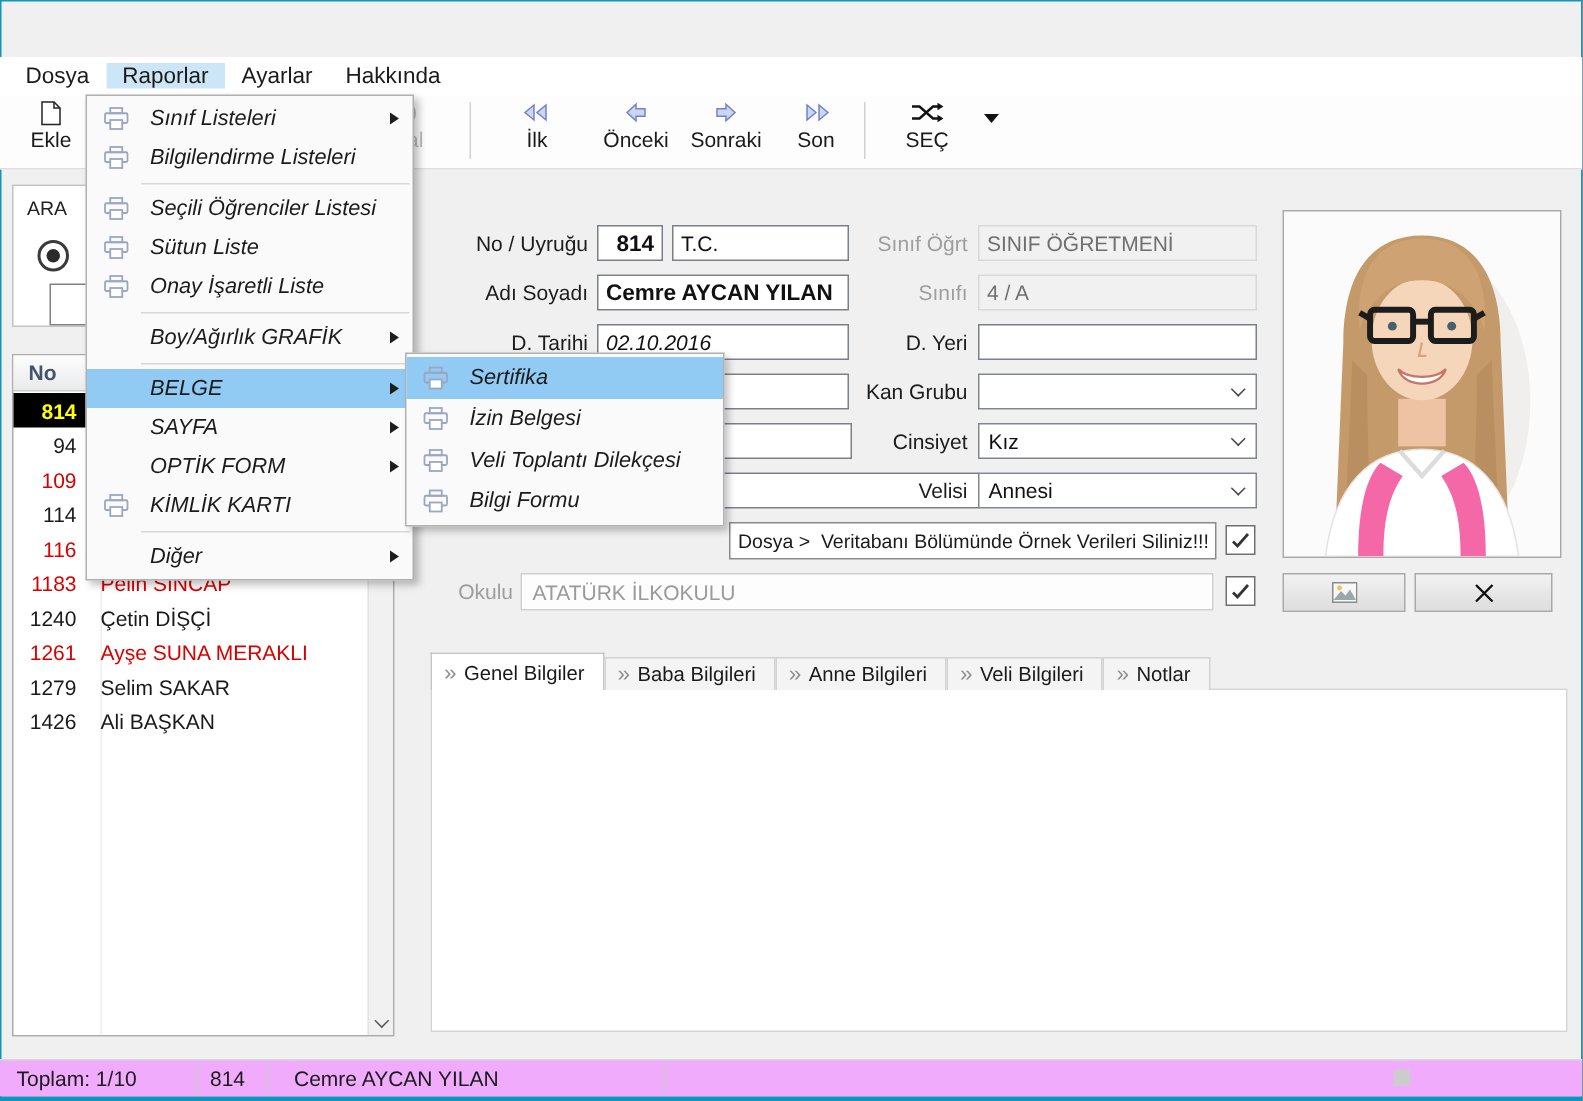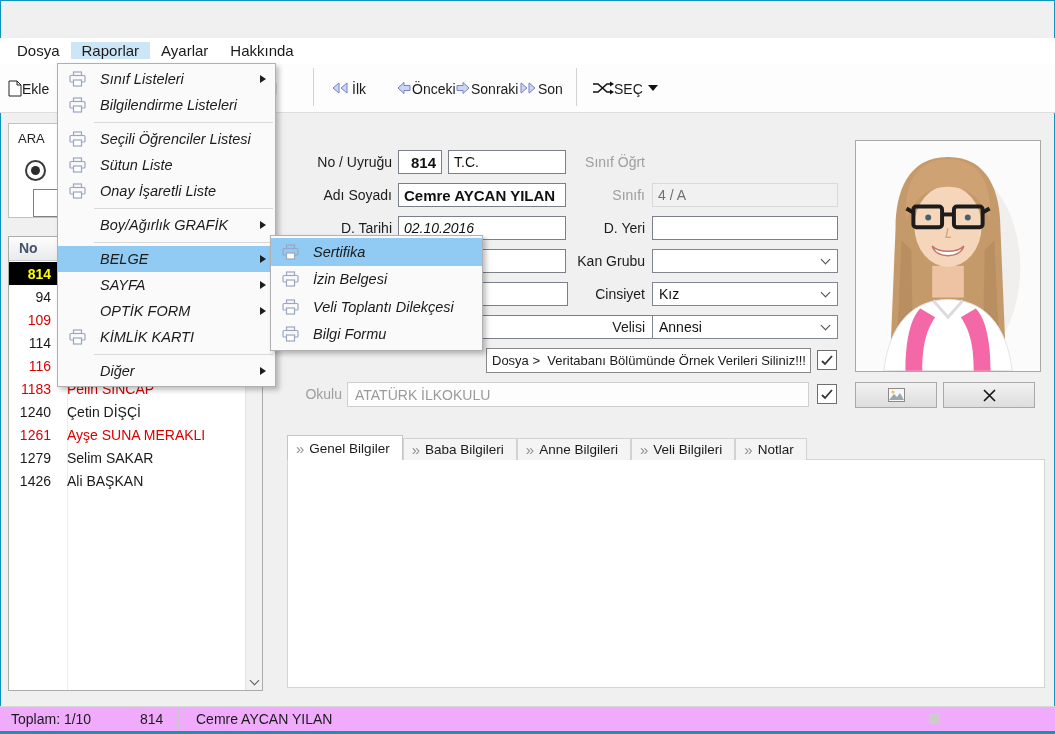--- a/index.html
+++ b/index.html
@@ -17,21 +17,21 @@
   .maxbox{width:11px;height:11px;border:1px solid #fff;}
 
   
   #menubar{left:0;top:38px;width:1055px;height:26px;background:#fff;display:flex;padding-left:6px;}
   .mbitem{padding:0 11px;line-height:26px;font-size:15px;color:#1a1a1a;}
   .mbitem.active{background:var(--menu-hover,#cde6f7);}
 
   
   #toolbar{left:0;top:64px;width:1055px;height:49px;background:#fdfdfd;}
   #toolbar-divider{left:0;top:112px;width:1055px;height:1px;background:#dedede;}
-  .tbtn{position:absolute;top:66px;height:44px;display:flex;flex-direction:row;align-items:center;justify-content:flex-start;}
+  .tbtn{position:absolute;top:66px;height:44px;display:flex;flex-direction:column;align-items:center;justify-content:flex-start;}
   .tbtn .tico{height:18px;display:flex;align-items:center;}
   .tbtn .tlbl{font-size:14px;color:#1a1a1a;margin-top:1px;}
   .tbtn.ghost .tlbl{color:#bdbdbd;}
   .tsep{position:absolute;top:68px;width:1px;height:38px;background:#d2d2d2;}
   .droparrow{width:0;height:0;border-left:5px solid transparent;border-right:5px solid transparent;border-top:6px solid #111;}
 
   
   #ara-box{left:8px;top:123px;width:160px;height:95px;background:#fff;border:1px solid #c2c2c2;}
   #ara-label{left:18px;top:131px;font-size:13px;color:#222;}
   #ara-radio{left:25px;top:160px;width:21px;height:21px;border:2px solid #3a3a3a;border-radius:50%;background:#fff;display:flex;align-items:center;justify-content:center;}
@@ -258,20 +258,21 @@
       <div class="scrollbtn" style="top:436px">
           <span class="chev down"></span>
         </div>
     </div>
   </div>
 
   <span class="flabel" style="left:285px;top:154px;width:107px">No / Uyruğu</span>
   <input class="fld b num" style="left: 398px; top: 150px; width: 44px;" value="814">
   <input class="fld" style="left: 448px; top: 150px; width: 118px;" value="T.C.">
   <span class="flabel gray" style="left:500px;top:154px;width:145px">Sınıf Öğrt</span>
+  <div class="fld ro" style="left:652px;top:150px;width:186px;display:flex;align-items:center">SINIF ÖĞRETMENİ</div>
 
   <span class="flabel" style="left:285px;top:187px;width:107px">Adı Soyadı</span>
   <input class="fld b" style="left: 398px; top: 183px; width: 168px;" value="Cemre AYCAN YILAN">
   <span class="flabel gray" style="left:500px;top:187px;width:145px">Sınıfı</span>
   <div class="fld ro" style="left:652px;top:183px;width:186px;display:flex;align-items:center">4 / A</div>
 
   <span class="flabel" style="left:285px;top:220px;width:107px">D. Tarihi</span>
   <input class="fld" style="left: 398px; top: 216px; width: 168px; font-style: italic;" value="02.10.2016">
   <span class="flabel" style="left:500px;top:220px;width:145px">D. Yeri</span>
   <input class="fld" style="left: 652px; top: 216px; width: 186px;" value="">

